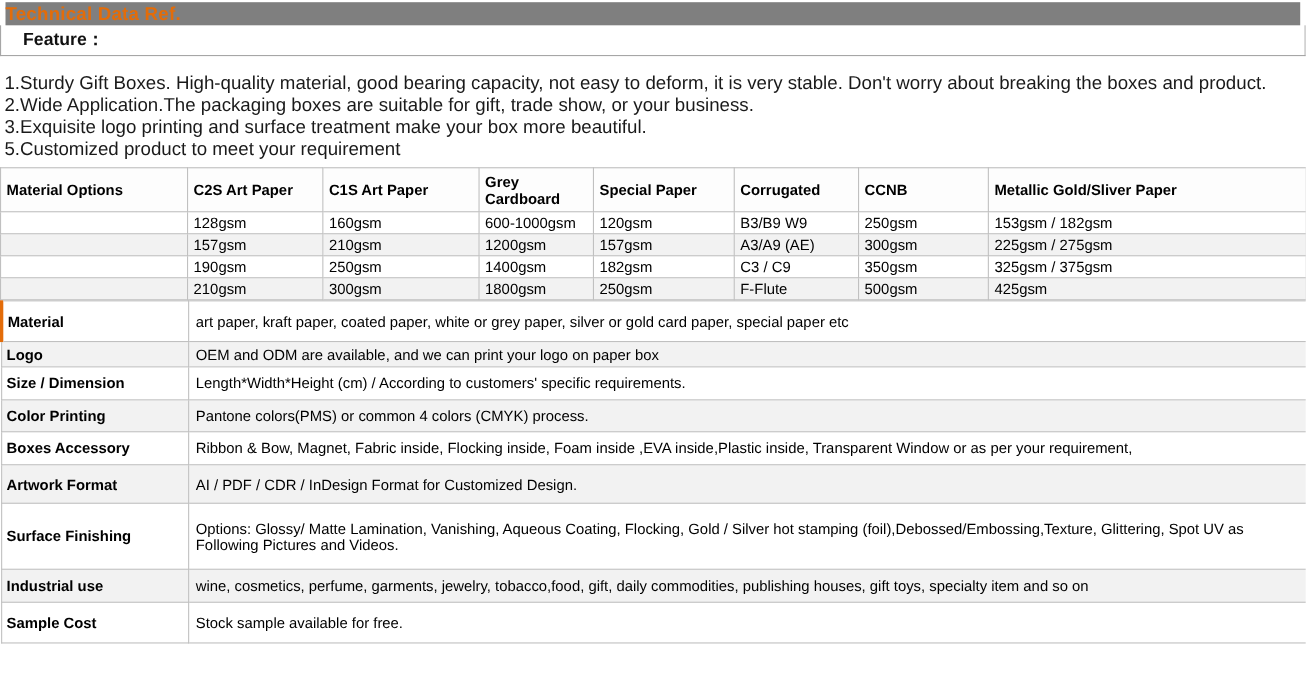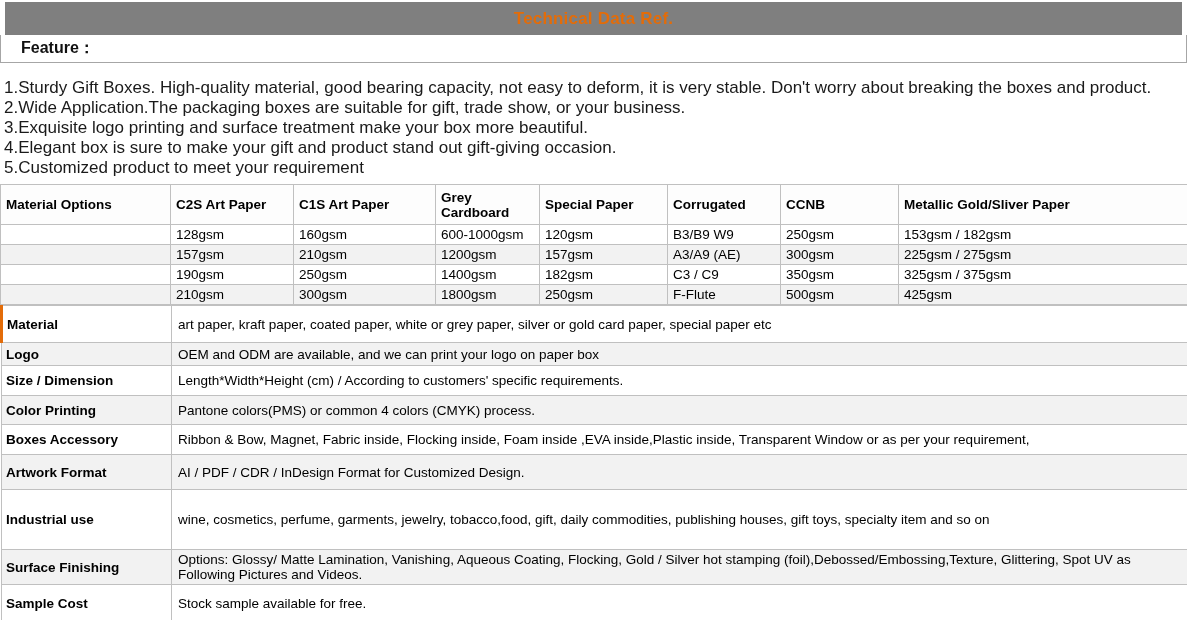--- a/index.html
+++ b/index.html
@@ -1,20 +1,20 @@
 <!DOCTYPE html>
 <html><head>
 <meta charset="utf-8">
 <style>
   * { margin:0; padding:0; box-sizing:border-box; }
   html,body { width:1187px; height:620px; background:#ffffff; overflow:hidden;
     font-family:"Liberation Sans","DejaVu Sans",sans-serif; color:#000; }
 
-  .title-bar { height:33px; margin:2px 5px 0 5px; background:#7f7f7f;
-    display:flex; align-items:center; justify-content:center; }
+  .title-bar { height:21px; margin:2px 5px 0 5px; background:#7f7f7f;
+    display:flex; align-items:center; justify-content:flex-start; }
   .title-bar span { color:#e36c09; font-size:17px; font-weight:bold; letter-spacing:0.2px; }
 
   .feature-head { height:28px; border:1px solid #a6a6a6; border-top:none;
     display:flex; align-items:center; padding-left:20px; }
   .feature-head span { font-size:16px; font-weight:bold; color:#111; }
 
   .feature-list { padding:15px 4px 6px 4px; }
   .feature-list div { font-size:17px; line-height:20px; color:#1a1a1a; white-space:nowrap; }
 
   table { border-collapse:collapse; table-layout:fixed; width:1187px; }
@@ -49,21 +49,20 @@
 </div>
 
 <div class="feature-head">
   <span>Feature：</span>
 </div>
 
 <div class="feature-list">
     <div>1.Sturdy Gift Boxes. High-quality material, good bearing capacity, not easy to deform, it is very stable. Don't worry about breaking the boxes and product.</div>
     <div>2.Wide Application.The packaging boxes are suitable for gift, trade show, or your business.</div>
     <div>3.Exquisite logo printing and surface treatment make your box more beautiful.</div>
-    <div>4.Elegant box is sure to make your gift and product stand out gift-giving occasion.</div>
     <div>5.Customized product to meet your requirement</div>
   </div>
 
 <table class="materials">
   <colgroup>
     <col style="width:170px">
       <col style="width:123px">
       <col style="width:142px">
     <col style="width:104px">
       <col style="width:128px">
@@ -151,25 +150,25 @@
       </tr>
       <tr>
         <td class="lbl">Boxes Accessory</td>
         <td>Ribbon &amp; Bow, Magnet, Fabric inside, Flocking inside, Foam inside ,EVA inside,Plastic inside, Transparent Window or as per your requirement,</td>
       </tr>
       <tr>
         <td class="lbl">Artwork Format</td>
         <td>AI / PDF / CDR / InDesign Format for Customized Design.</td>
       </tr>
       <tr>
+        <td class="lbl">Surface Finishing</td>
+        <td>Options: Glossy/ Matte Lamination, Vanishing, Aqueous Coating, Flocking, Gold / Silver hot stamping (foil),Debossed/Embossing,Texture, Glittering, Spot UV as Following Pictures and Videos.</td>
+      </tr>
+      <tr>
         <td class="lbl">Industrial use</td>
         <td>wine, cosmetics, perfume, garments, jewelry, tobacco,food, gift, daily commodities, publishing houses, gift toys, specialty item and so on</td>
-      </tr>
-      <tr>
-        <td class="lbl">Surface Finishing</td>
-        <td>Options: Glossy/ Matte Lamination, Vanishing, Aqueous Coating, Flocking, Gold / Silver hot stamping (foil),Debossed/Embossing,Texture, Glittering, Spot UV as Following Pictures and Videos.</td>
       </tr>
       <tr>
         <td class="lbl">Sample Cost</td>
         <td>Stock sample available for free.</td>
       </tr>
     </tbody>
 </table>
 
 </body></html>

